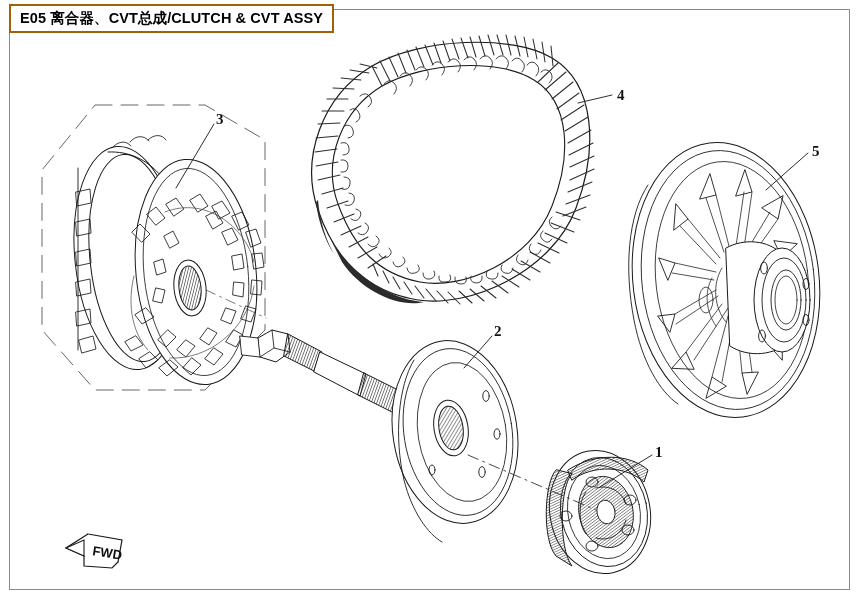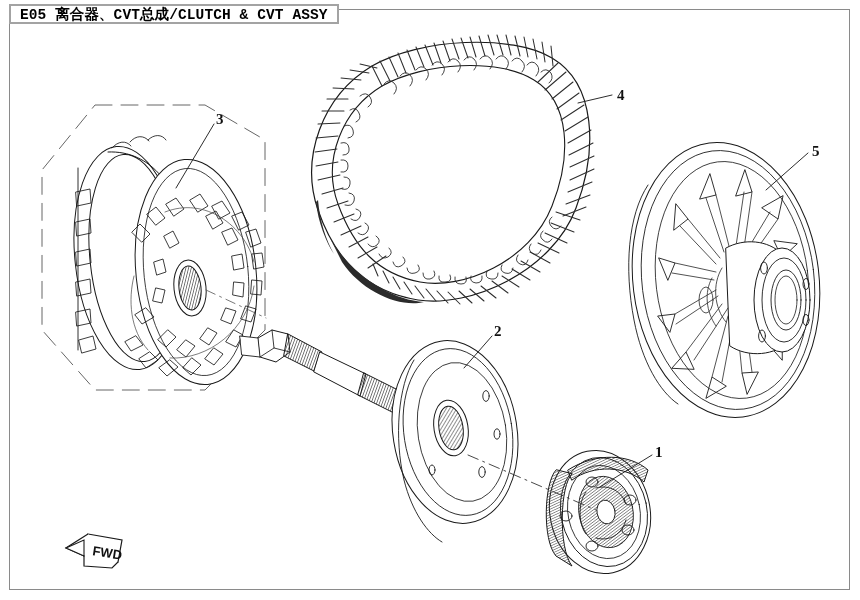--- a/index.html
+++ b/index.html
@@ -1,23 +1,23 @@
 <!DOCTYPE html>
 <html><head>
 <meta charset="utf-8">
 <style>
   html,body{margin:0;padding:0;background:#fff;}
   body{width:860px;height:600px;overflow:hidden;
        font-family:"Liberation Sans","DejaVu Sans",sans-serif;}
   #page{position:relative;width:860px;height:600px;background:#ffffff;}
   #border-frame{position:absolute;left:9px;top:9px;width:841px;height:581px;
        border:1px solid #8a8a8a;box-sizing:border-box;}
-  #title-box{position:absolute;left:9px;top:4px;height:20px;
-       border:2px solid #a3a3a3;background:#fff;box-sizing:border-box;
-       display:flex;align-items:center;padding:0 9px 0 9px;z-index:30;font-family:Liberation Mono, monospace;}
+  #title-box{position:absolute;left:9px;top:4px;height:29px;
+       border:2px solid #a16207;background:#fff;box-sizing:border-box;
+       display:flex;align-items:center;padding:0 9px 0 9px;z-index:30;}
   #title-text{font-size:14.5px;font-weight:bold;color:#000;white-space:nowrap;
        letter-spacing:0.1px;}
   #canvas{position:absolute;left:0;top:0;width:860px;height:600px;}
   .callout{position:absolute;font-size:15px;font-weight:bold;color:#111;
        font-family:"Liberation Serif","DejaVu Serif",serif;z-index:20;}
 </style>
 </head>
 <body>
 
 <div id="page">

